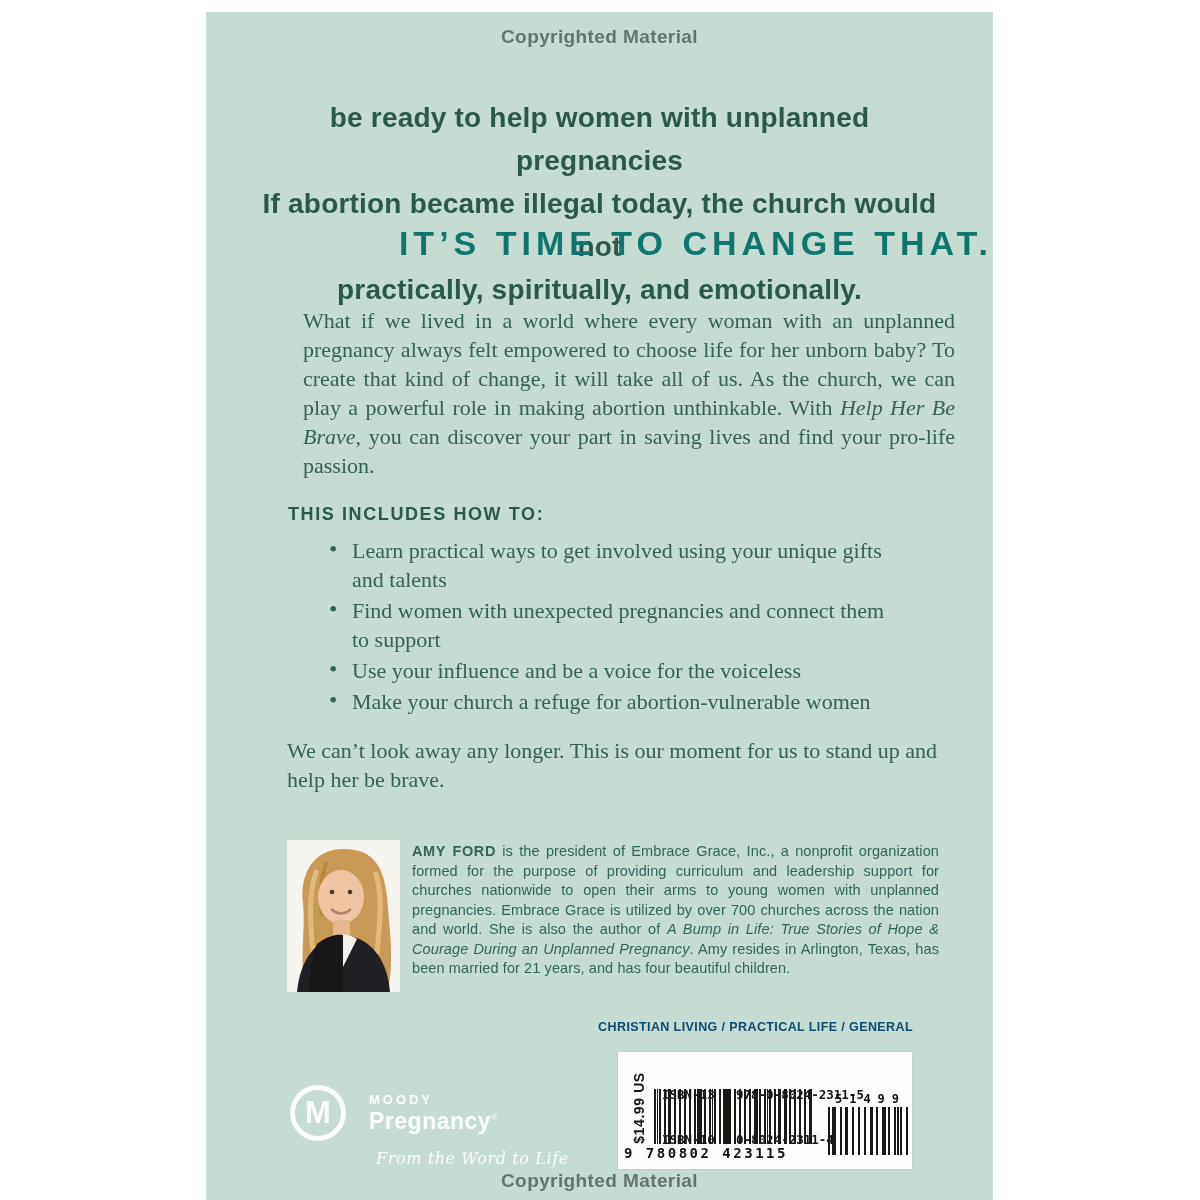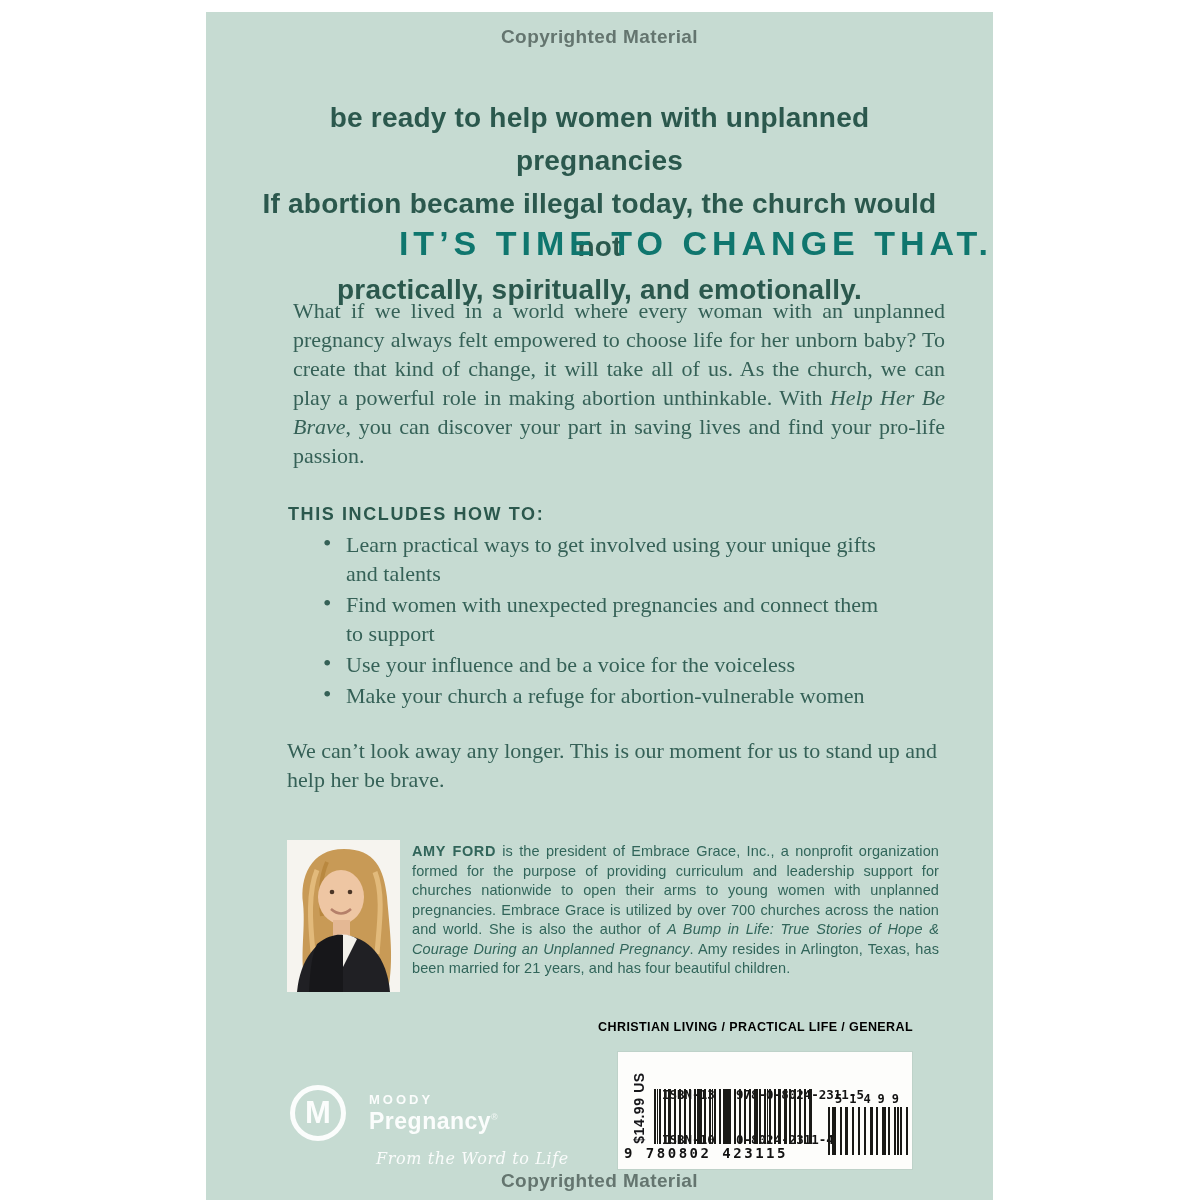--- a/index.html
+++ b/index.html
@@ -25,29 +25,29 @@
   }
   .banner{
     position:absolute;left:0;top:212px;width:100%;text-align:right;
     font-weight:bold;font-size:34px;letter-spacing:5px;color:#0f766e;
   }
   .serif-text{
     font-family:"Liberation Serif",serif;color:#356157;
     font-size:22px;line-height:29px;
   }
   .intro{
-    position:absolute;left:81px;top:278px;width:652px;margin:6px;
+    position:absolute;left:81px;top:278px;width:652px;margin:16px;
     text-align:justify;
   }
   .includes-heading{
     position:absolute;left:82px;top:492px;
     font-weight:bold;font-size:18px;letter-spacing:1.6px;color:#2b584d;
   }
   .includes-list{
-    position:absolute;left:117px;top:518px;width:575px;margin:0;padding:0;
+    position:absolute;left:117px;top:518px;width:575px;margin:6px;padding:0;
     list-style:none;
   }
   .includes-list li{position:relative;padding-left:23px;margin-bottom:2px;}
   .includes-list li::before{
     content:"\2022";position:absolute;left:0;top:-1px;color:#356157;
     font-family:"Liberation Serif",serif;font-size:24px;
   }
   .closing{
     position:absolute;left:81px;top:724px;width:662px;margin:0;
   }
@@ -57,21 +57,21 @@
   }
   .author-photo{flex:0 0 113px;display:block;}
   .author-bio{
     margin:2px 0 12px 0;width:527px;text-align:justify;
     font-size:14.5px;line-height:19.5px;color:#31655a;letter-spacing:.1px;
   }
   .author-bio .bold{font-weight:bold;letter-spacing:.6px;}
   .italic{font-style:italic;}
   .category{
     position:absolute;right:80px;top:1008px;
-    font-size:12.5px;font-weight:bold;color:#000000;letter-spacing:.4px;
+    font-size:12.5px;font-weight:bold;color:#0c4a6e;letter-spacing:.4px;
   }
   
   .barcode-panel{
     position:absolute;left:412px;top:1040px;width:294px;height:117px;
     background:#fdfdfb;box-shadow:0 0 0 1px rgba(0,0,0,.04);
   }
   .price{
     position:absolute;left:-34px;top:48px;width:110px;height:16px;
     transform:rotate(-90deg);text-align:center;
     font-size:14px;font-weight:bold;color:#16161a;letter-spacing:.6px;

